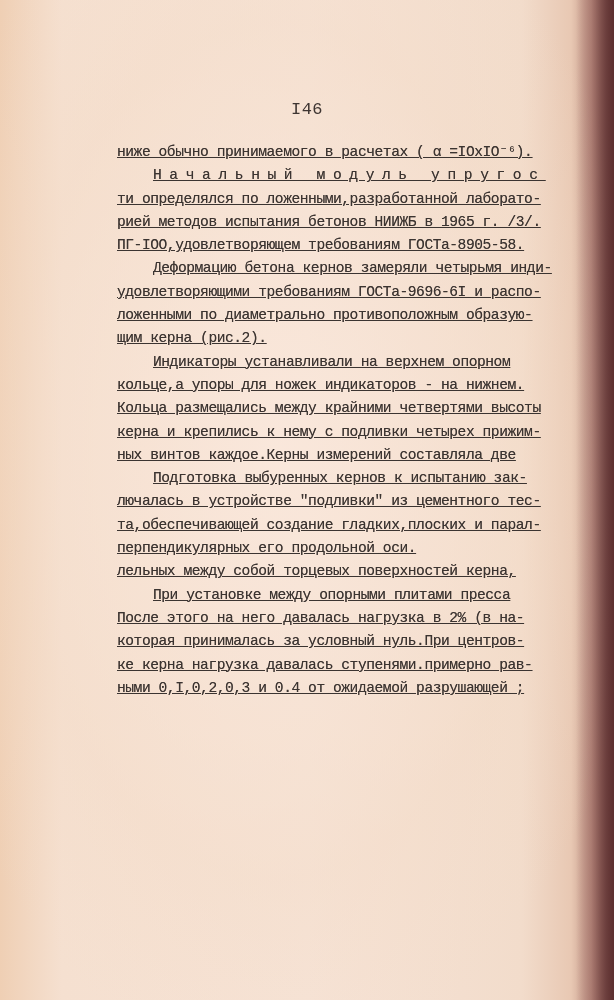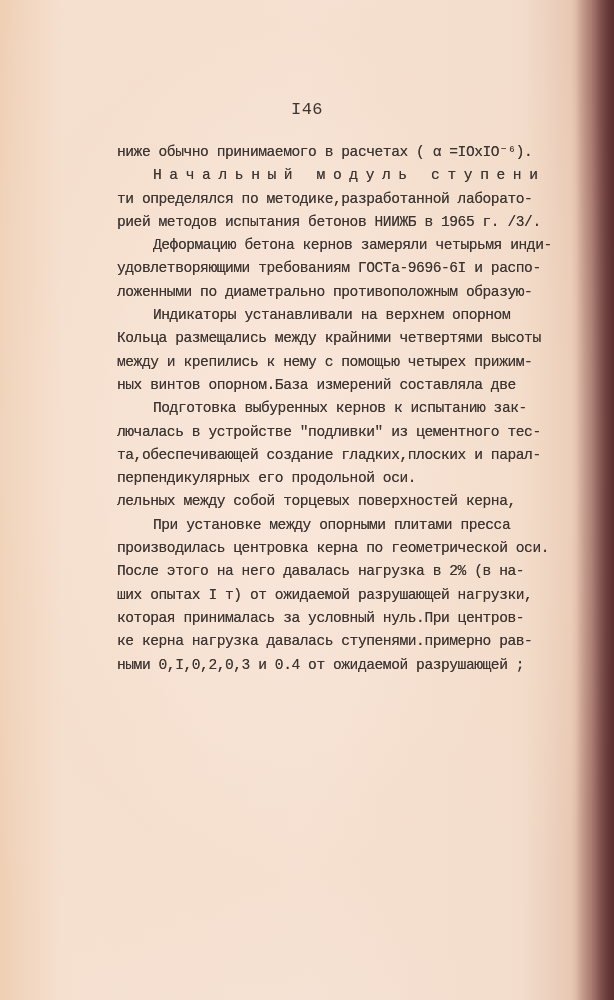--- a/index.html
+++ b/index.html
@@ -44,50 +44,52 @@
     width: 470px;
     color: #3b3431;
     font-size: 14.6px;
     line-height: 23.3px;
     letter-spacing: -0.45px;
     text-shadow: 0 0 0.4px rgba(40,30,28,0.6);
   }
   .line {
     display: block;
     white-space: pre;
+    text-decoration: underline;
   }
   .indent { padding-left: 36px; }
   .spaced { letter-spacing: 7.6px; padding-left: 36px; }
 </style>
 </head>
 <body>
 
 <div class="page">
   <div class="spine"></div>
 
   <div class="page-number">I46</div>
 
   <div class="text">
     <span class="line">ниже обычно принимаемого в расчетах ( α =IOxIO⁻⁶).</span>
-    <span class="line spaced">Начальный модуль ступени</span>
-    <span class="line">ти определялся по методике,разработанной лаборато-</span>
+    <span class="line spaced">Начальный модуль упругос</span>
+    <span class="line">ти определялся по ложенными,разработанной лаборато-</span>
     <span class="line">рией методов испытания бетонов НИИЖБ в 1965 г. /3/.</span>
+    <span class="line">ПГ-IOO,удовлетворяющем требованиям ГОСТа-8905-58.</span>
     <span class="line indent">Деформацию бетона кернов замеряли четырьмя инди-</span>
     <span class="line">удовлетворяющими требованиям ГОСТа-9696-6I и распо-</span>
     <span class="line">ложенными по диаметрально противоположным образую-</span>
+    <span class="line">щим керна (рис.2).</span>
     <span class="line indent">Индикаторы устанавливали на верхнем опорном</span>
+    <span class="line">кольце,а упоры для ножек индикаторов - на нижнем.</span>
     <span class="line">Кольца размещались между крайними четвертями высоты</span>
-    <span class="line">между и крепились к нему с помощью четырех прижим-</span>
-    <span class="line">ных винтов опорном.База измерений составляла две</span>
+    <span class="line">керна и крепились к нему с подливки четырех прижим-</span>
+    <span class="line">ных винтов каждое.Керны измерений составляла две</span>
     <span class="line indent">Подготовка выбуренных кернов к испытанию зак-</span>
     <span class="line">лючалась в устройстве "подливки" из цементного тес-</span>
     <span class="line">та,обеспечивающей создание гладких,плоских и парал-</span>
     <span class="line">перпендикулярных его продольной оси.</span>
     <span class="line">лельных между собой торцевых поверхностей керна,</span>
     <span class="line indent">При установке между опорными плитами пресса</span>
-    <span class="line">производилась центровка керна по геометрической оси.</span>
     <span class="line">После этого на него давалась нагрузка в 2% (в на-</span>
-    <span class="line">ших опытах I т) от ожидаемой разрушающей нагрузки,</span>
     <span class="line">которая принималась за условный нуль.При центров-</span>
     <span class="line">ке керна нагрузка давалась ступенями.примерно рав-</span>
     <span class="line">ными 0,I,0,2,0,3 и 0.4 от ожидаемой разрушающей ;</span>
   </div>
 </div>
 
 </body></html>

